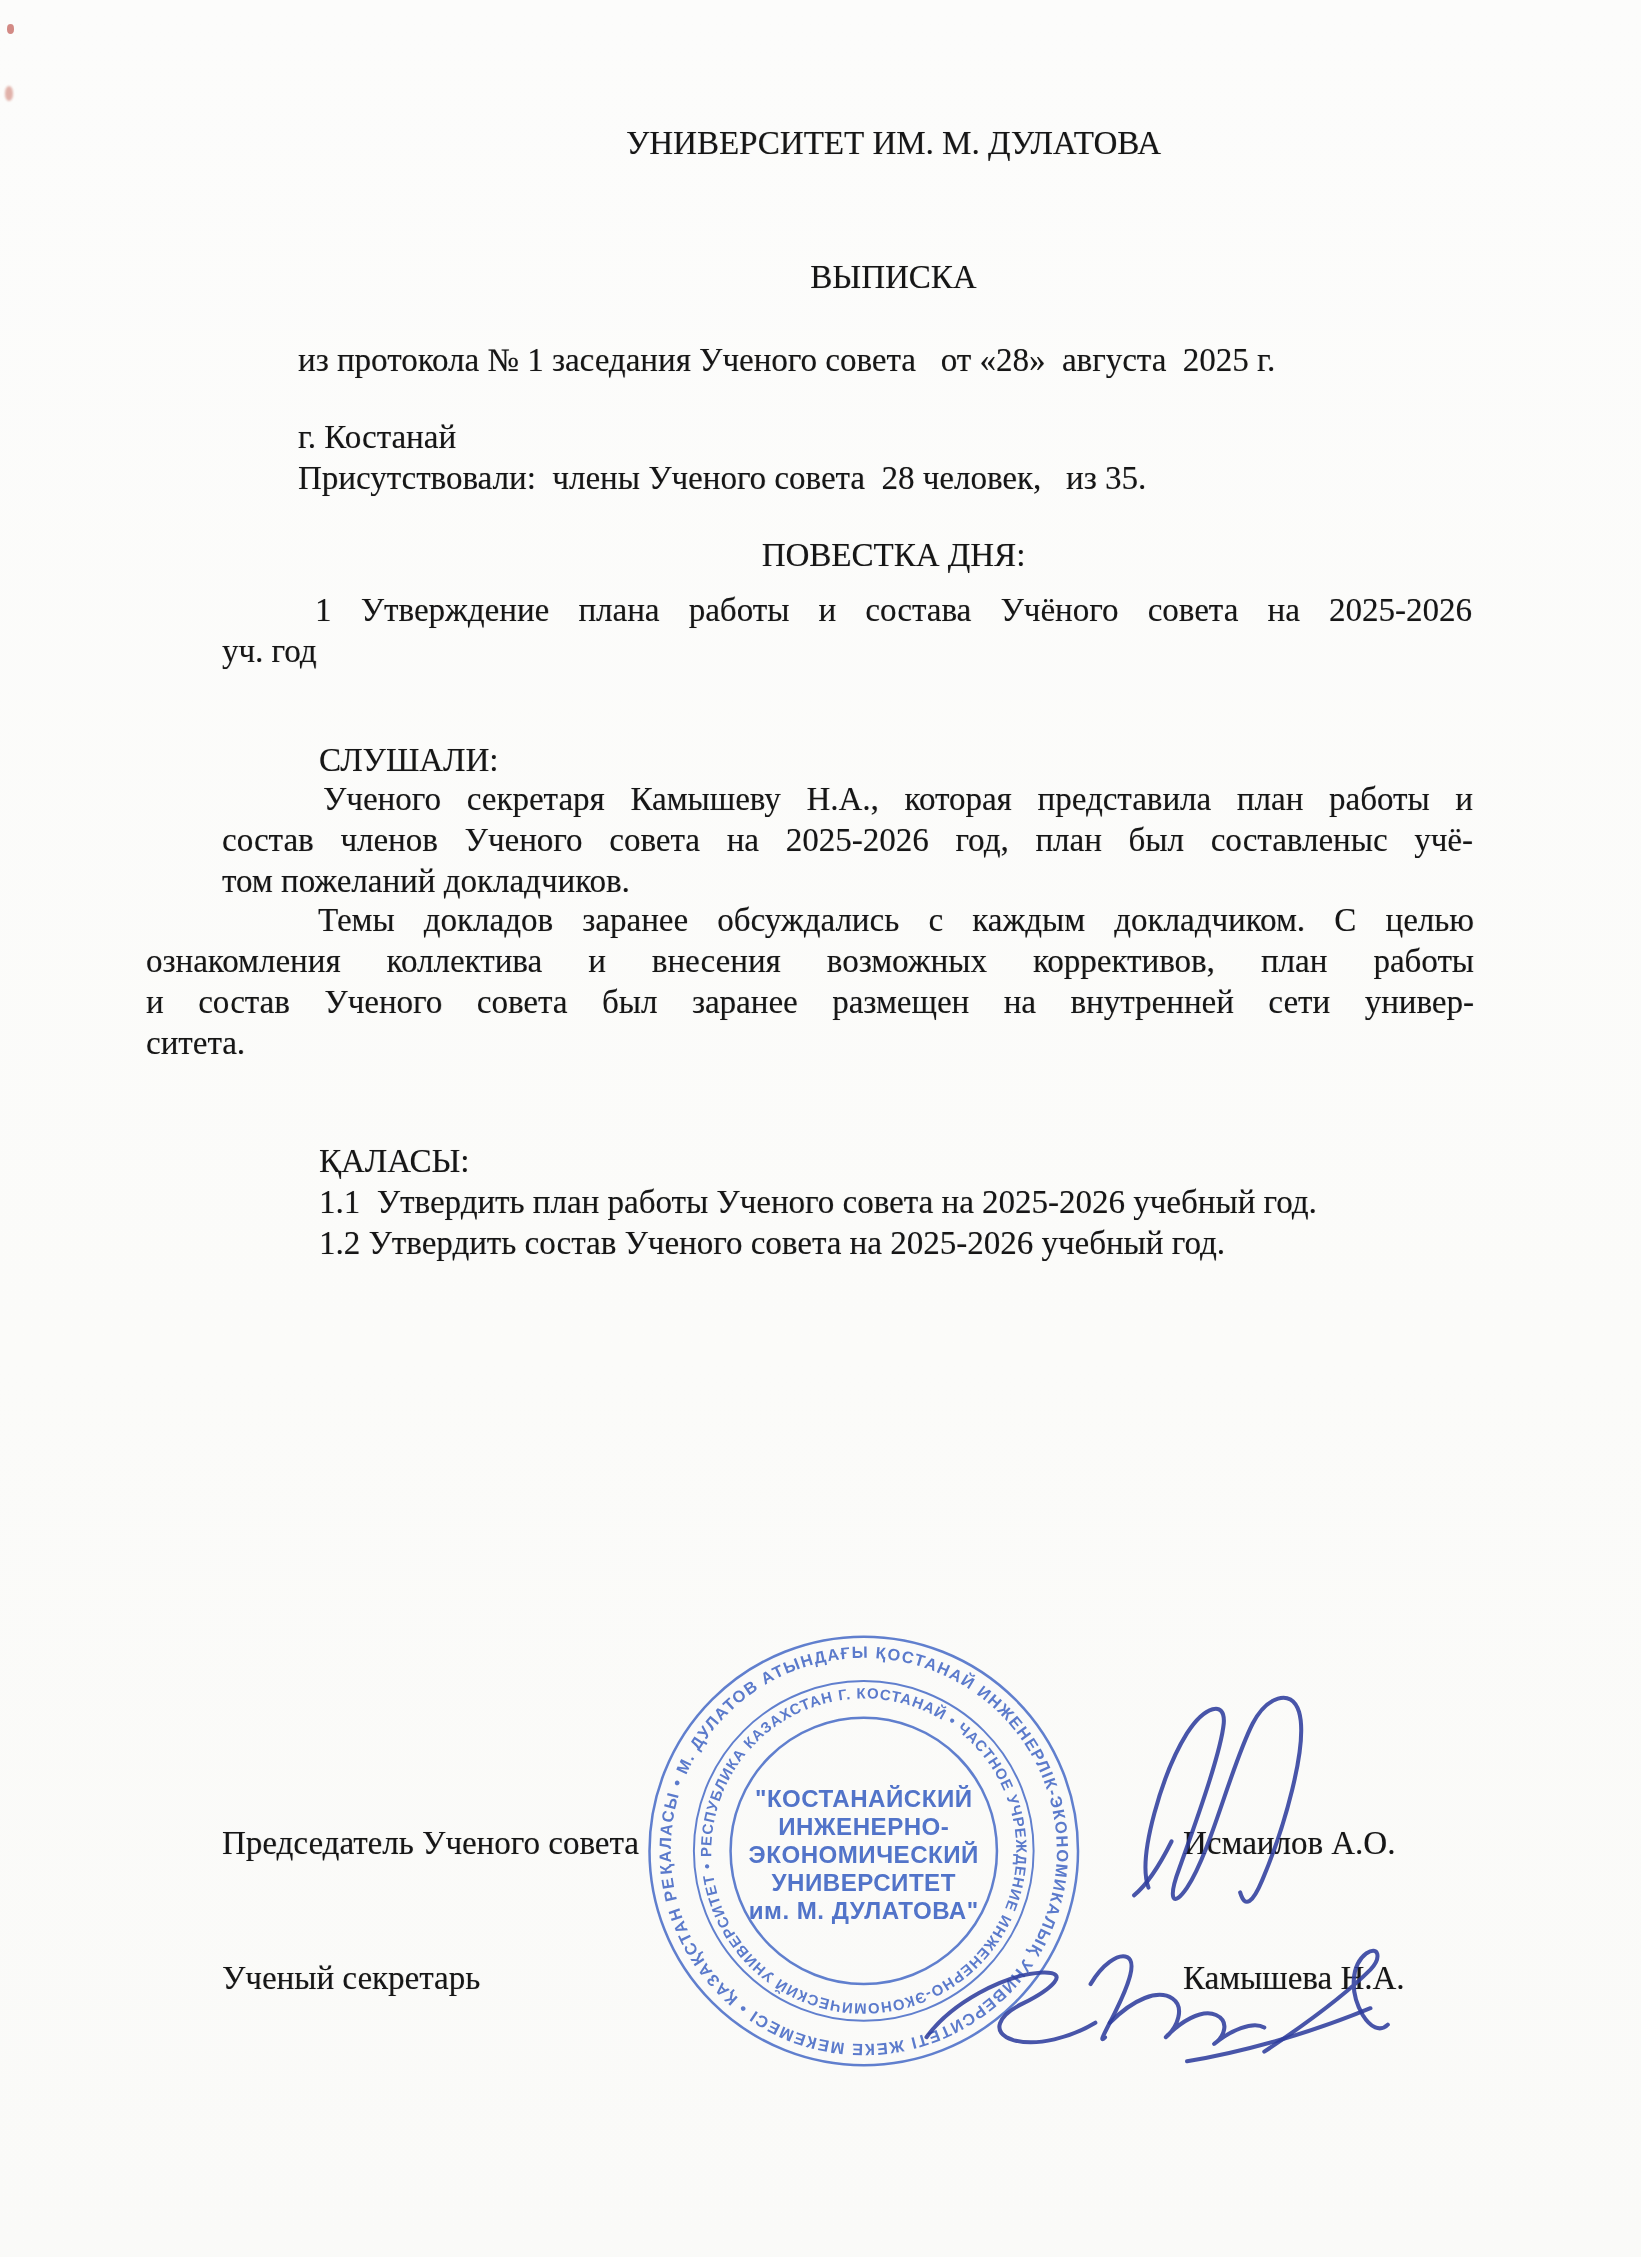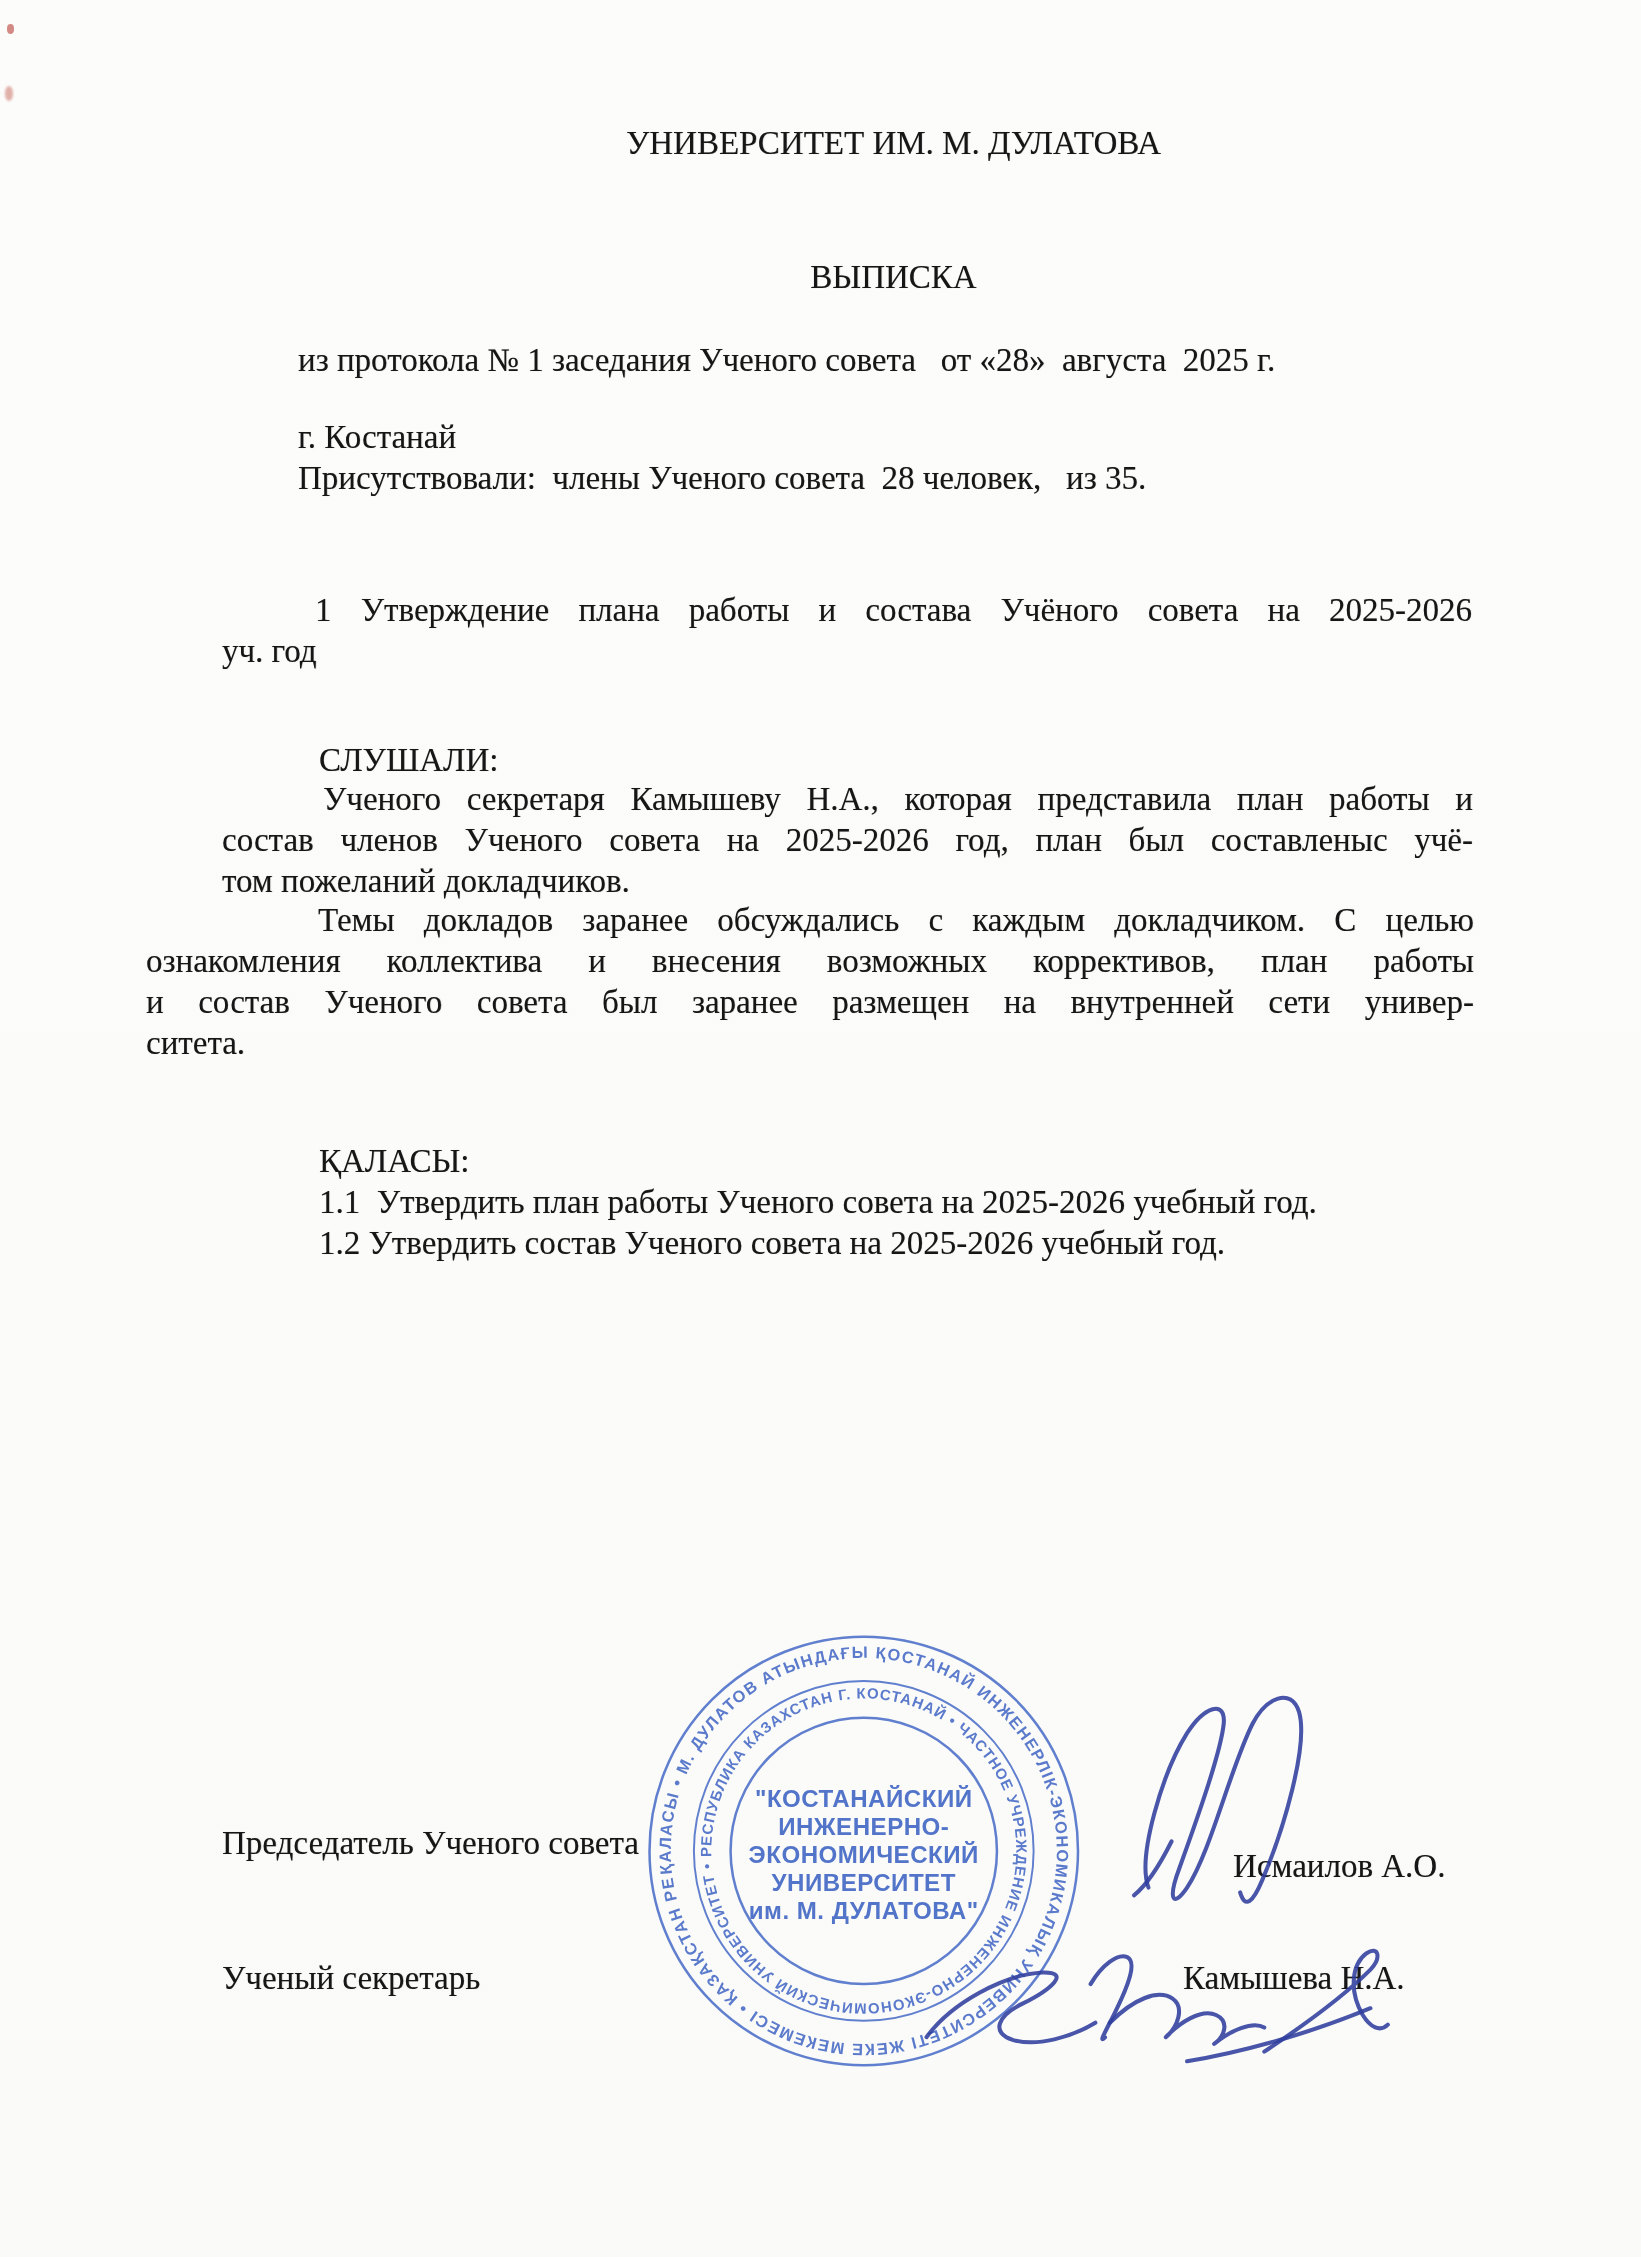--- a/index.html
+++ b/index.html
@@ -49,21 +49,21 @@
 
   .heard-heading   { left: 319px; top: 740px; }
   .resolved-heading{ left: 319px; top: 1141px; }
   .res-list { left: 319px; top: 1182px; width: 1178px; }
 
   .protocol-line { left: 298px; top: 340px; }
   .city-line     { left: 298px; top: 417px; }
   .attendance    { left: 298px; top: 458px; }
 
   .sig-role-1 { left: 222px;  top: 1823px; }
-  .sig-name-1 { left: 1233px; top: 1823px; margin-top: 23px; }
+  .sig-name-1 { left: 1183px; top: 1823px; }
   .sig-role-2 { left: 222px;  top: 1958px; }
   .sig-name-2 { left: 1183px; top: 1958px; }
 
   .stamp-svg {
     position: absolute;
     left: 608px;
     top: 1598px;
     width: 830px;
     height: 502px;
     pointer-events: none;
@@ -111,20 +111,21 @@
   </div>
 
   <div class="center-wrap doc-type txt">ВЫПИСКА</div>
 
   <div class="abs protocol-line txt">из протокола № 1 заседания Ученого совета   от «28»  августа  2025 г.</div>
 
   <div class="abs city-line txt">г. Костанай</div>
 
   <div class="abs attendance txt">Присутствовали:  члены Ученого совета  28 человек,   из 35.</div>
 
+  <div class="center-wrap agenda-heading txt">ПОВЕСТКА ДНЯ:</div>
 
   <div class="abs para agenda-para txt"><div class="tline">1 Утверждение плана работы и состава Учёного совета на 2025-2026</div><div class="tline">уч. год</div></div>
 
   <div class="abs heard-heading txt">СЛУШАЛИ:</div>
 
   <div class="abs para heard-para1 txt"><div class="tline">Ученого секретаря Камышеву Н.А., которая представила план работы и</div><div class="tline">состав членов Ученого совета на 2025-2026 год, план был составленыс учё-</div><div class="tline">том пожеланий докладчиков.</div></div>
 
   <div class="abs para heard-para2 txt"><div class="tline">Темы докладов заранее обсуждались с каждым докладчиком. С целью</div><div class="tline">ознакомления коллектива и внесения возможных коррективов, план работы</div><div class="tline">и состав Ученого совета был заранее размещен на внутренней сети универ-</div><div class="tline">ситета.</div></div>
 
   <div class="abs resolved-heading txt">ҚАЛАСЫ:</div>

